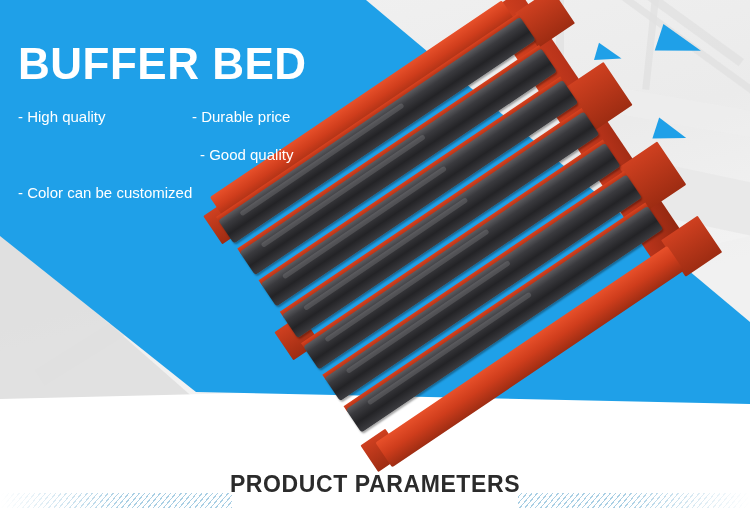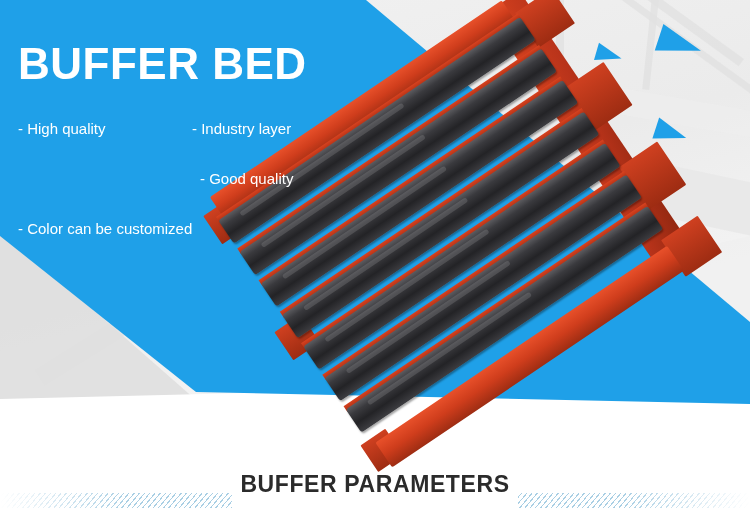--- a/index.html
+++ b/index.html
@@ -169,21 +169,20 @@
   }
   .bullets {
     position: absolute;
     left: 18px;
     top: 108px;
     width: 330px;
   }
   .bullet-row {
     position: relative;
     height: 38px;
-    margin-top: 12px;
   }
   .bullet {
     position: absolute;
     font-size: 15px;
     color: #ffffff;
     white-space: nowrap;
   }
   .bullet.col-a { left: 0; }
   .bullet.col-b { left: 174px; }
   .bullet.col-b2 { left: 182px; }
@@ -282,29 +281,29 @@
     <div class="bar" style="top: 218px;"></div>
     <div class="bar-gap" style="top: 252px;"></div>
     <div class="bar" style="top: 256px;"></div>
   </div>
 
   <div class="headline">BUFFER BED</div>
 
   <div class="bullets">
     <div class="bullet-row">
       <div class="bullet col-a">- High quality</div>
-      <div class="bullet col-b">- Industry layer</div>
+      <div class="bullet col-b">- Durable price</div>
     </div>
     <div class="bullet-row">
       <div class="bullet col-b2">- Good quality</div>
     </div>
     <div class="bullet-row">
       <div class="bullet col-a">- Color can be customized</div>
     </div>
   </div>
 
   <div class="footer">
     <div class="hatch left"></div>
     <div class="hatch right"></div>
-    <p class="footer-title">BUFFER PARAMETERS</p>
+    <p class="footer-title">PRODUCT PARAMETERS</p>
   </div>
 
 </div>
 
 </body></html>

